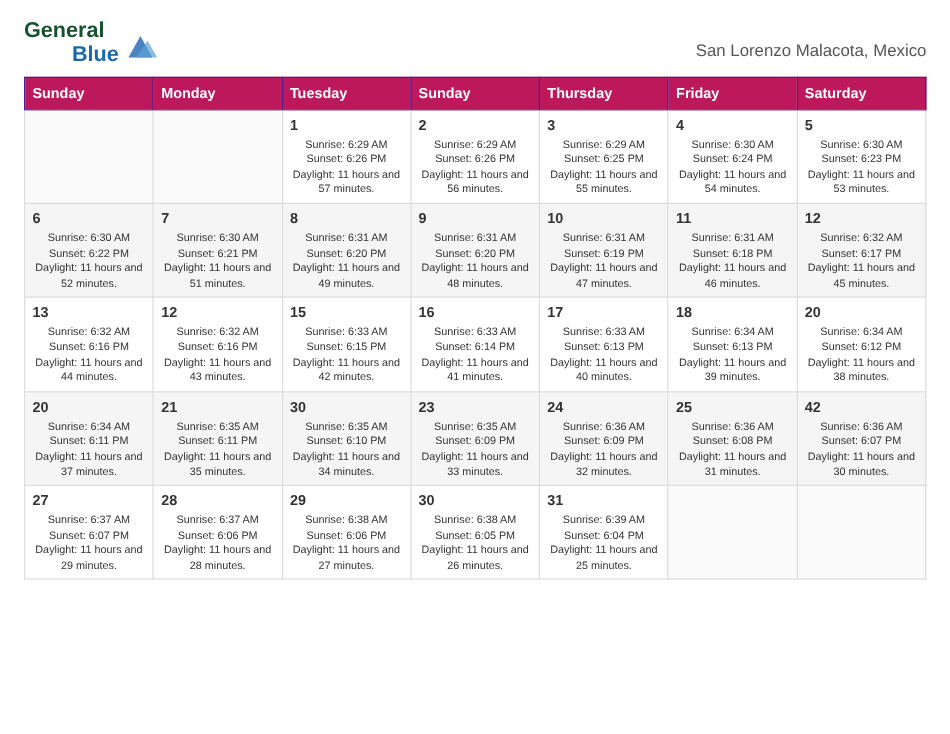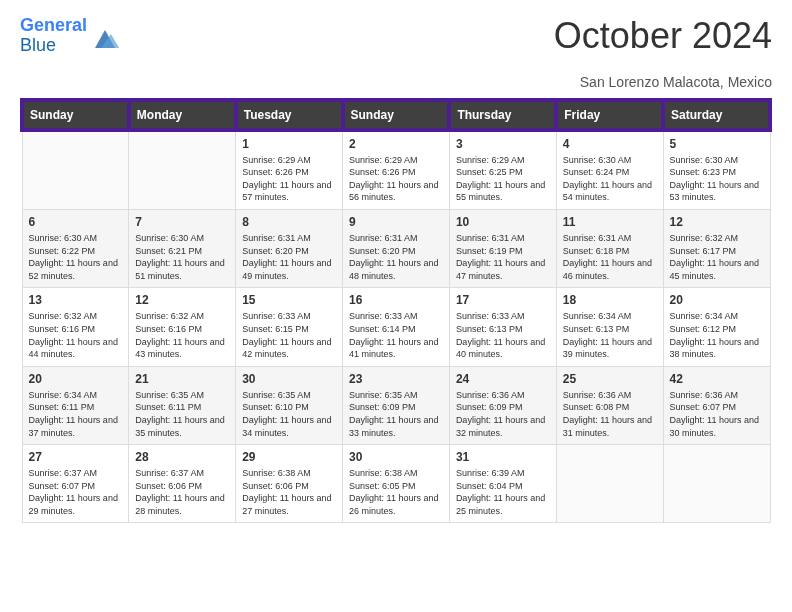--- a/index.html
+++ b/index.html
@@ -25,26 +25,27 @@
       align-items: center;
     }
     .logo-text {
       display: flex;
       flex-direction: column;
       line-height: 1.1;
     }
     .logo-general {
       font-size: 18px;
       font-weight: bold;
-      color: #3b82f6;
+      color: #14532d;
     }
     .logo-blue {
       font-size: 18px;
-      font-weight: normal;
+      font-weight: bold;
       color: #1a6aaa;
+      margin-left: 40px;
     }
     .logo-icon {
       width: 28px;
       height: 28px;
       margin-left: 4px;
       margin-top: 4px;
     }
     .title-area {
       text-align: right;
     }
@@ -58,27 +59,27 @@
       font-size: 14px;
       color: #555;
       margin-top: 18px;
     }
     .calendar {
       width: 100%;
       border-collapse: collapse;
       border: 1px solid #ccc;
     }
     .calendar th {
-      background: #404040;
+      background: #be185d;
       color: #fff;
       font-size: 12px;
       font-weight: bold;
       padding: 6px 6px;
       text-align: left;
-      border: 4px solid #4c1d95;
+      border: 1px solid #4c1d95;
     }
     .calendar td {
       vertical-align: top;
       padding: 5px 6px;
       border: 1px solid #ddd;
       font-size: 9.5px;
       color: #333;
       min-height: 80px;
       width: calc(100% / 7);
       background: #fff;
@@ -90,20 +91,21 @@
       font-size: 12px;
       font-weight: bold;
       color: #333;
       display: block;
       margin-bottom: 3px;
     }
     .cell-content {
       font-size: 9px;
       color: #333;
       line-height: 1.4;
+      text-align: center;
     }
     .empty-cell {
       background: #fafafa !important;
     }
   </style>
 </head>
 <body>
 
 <div class="page">
   <div class="header">
@@ -111,21 +113,20 @@
       <div class="logo-text">
         <span class="logo-general">General</span>
         <span class="logo-blue">Blue</span>
       </div>
       <svg class="logo-icon" viewBox="0 0 28 28">
         <polygon points="4,24 14,6 24,24" fill="#2a6db5" opacity="0.85"></polygon>
         <polygon points="10,24 20,10 28,24" fill="#5a9fd4" opacity="0.7"></polygon>
       </svg>
     </div>
     <div class="title-area">
-      <div class="month-title">October 2024</div>
       <div class="subtitle">San Lorenzo Malacota, Mexico</div>
     </div>
   </div>
 
   <table class="calendar">
     <thead>
       <tr>
         <th><span>Sunday</span></th>
         <th><span>Monday</span></th>
         <th><span>Tuesday</span></th>

